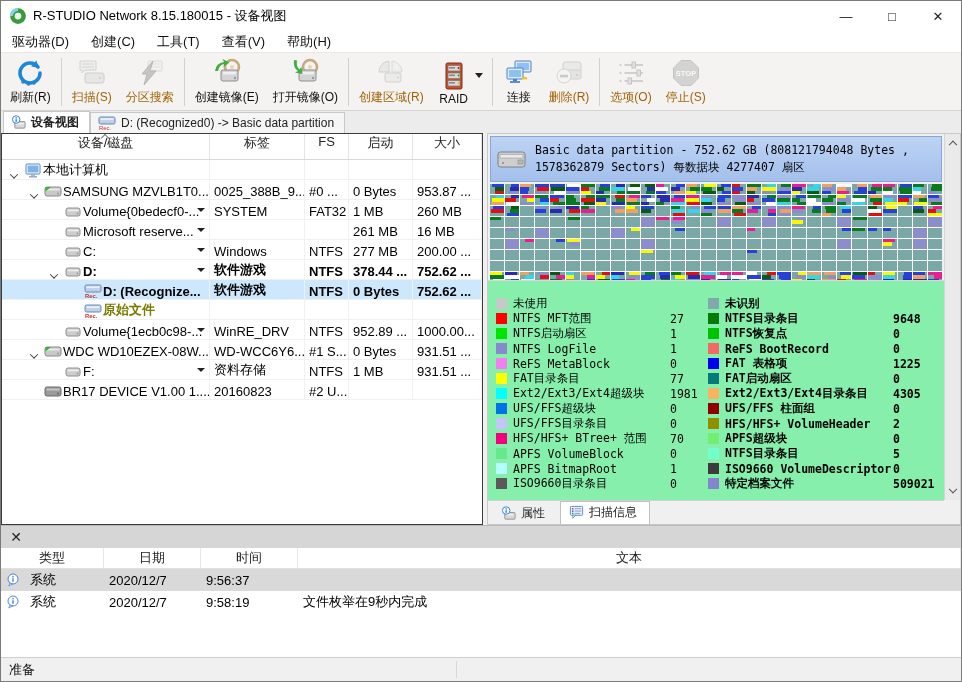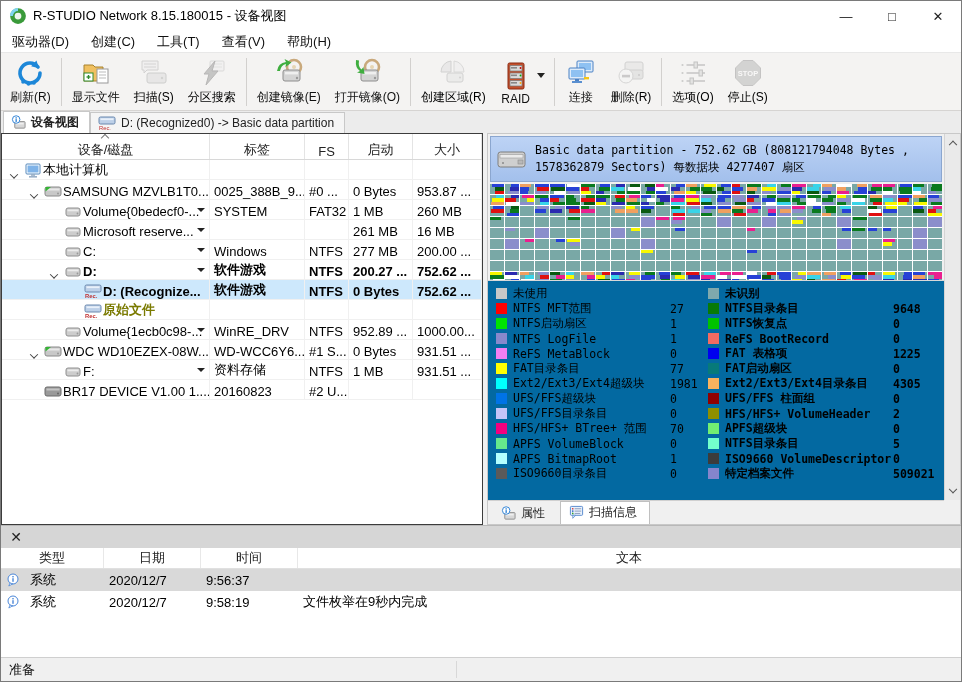--- a/index.html
+++ b/index.html
@@ -15,39 +15,39 @@
 
   
   .menubar { height:22px; background:#fff; display:flex; align-items:center; font-size:13px; flex:0 0 auto; border-bottom:1px solid #e8e8e8;}
   .menuitem { padding:2px 11px; color:#111; }
 
   
   .toolbar { height:58px; background:#f4f3f2; border-bottom:1px solid #d6d4d2; display:flex; align-items:stretch; padding:2px 2px 1px 2px; flex:0 0 auto; }
   .tbtn { display:flex; flex-direction:column; align-items:center; justify-content:flex-end; padding:2px 7px 3px 7px; font-size:12px; color:#111; position:relative; }
   .tbtn .ticon { width:32px; height:32px; display:flex; align-items:center; justify-content:center; }
   .tbtn .ticon svg { width:30px; height:30px; }
-  .tbtn.disabled { color:#000000; }
+  .tbtn.disabled { color:#a16207; }
   .tbtn.disabled .ticon { filter:grayscale(1); opacity:.45; }
   .tbtn .droparrow { position:absolute; right:-6px; top:18px; width:0; height:0; border-left:4px solid transparent; border-right:4px solid transparent; border-top:5px solid #222; }
   .tbtn.hasdrop { margin-right:12px; }
   .tsep { width:1px; background:#d2d0ce; margin:3px 3px; }
 
   
   .tabbar { height:22px; background:#ececec; display:flex; align-items:flex-end; padding-left:2px; flex:0 0 auto; }
   .vtab { display:flex; align-items:center; gap:5px; font-size:12px; padding:3px 10px 3px 7px; border:1px solid #c8c8c8; border-bottom:none; background:#f5f5f5; height:21px; color:#222; }
   .vtab.active { background:#fff; height:22px; font-weight:bold; }
   .vtab svg { flex:0 0 auto; }
 
   
   .main { flex:1 1 auto; display:flex; background:#f0f0f0; min-height:0; }
 
   
   .treepanel { width:482px; flex:0 0 auto; border:1px solid #3c3c3c; background:#fff; display:flex; flex-direction:column; overflow:hidden; }
   .thead { display:flex; height:26px; border-bottom:1px solid #d8d8d8; flex:0 0 auto; font-size:13px; color:#222; position:relative; }
-  .thcell { display:flex; align-items:flex-end; justify-content:center; border-right:1px solid #e4e4e4; position:relative; }
+  .thcell { display:flex; align-items:flex-start; justify-content:center; border-right:1px solid #e4e4e4; position:relative; }
   .sortup { position:absolute; top:1px; left:50%; margin-left:-4px; width:6px; height:6px; border-left:1.5px solid #777; border-top:1.5px solid #777; transform:rotate(45deg); }
   .c0{width:208px;} .c1{width:95px;} .c2{width:44px;} .c3{width:64px;} .c4{flex:1;}
   .trows { flex:1; overflow:hidden; }
   .trow { display:flex; height:20px; font-size:13px; align-items:stretch; border-bottom:1px solid #f0f0f0; background:#fff; }
   .trow.selected { background:#cde8fc; }
   .trow.bold { font-weight:bold; }
   .tcell { display:flex; align-items:flex-end; padding:0 4px; border-right:1px solid #f0f0f0; overflow:hidden; white-space:nowrap; }
   .tcell.dev { position:relative; padding:0; }
   .expander { width:20px; flex:0 0 auto; display:flex; align-items:center; justify-content:center; }
   .chev { width:6px; height:6px; border-right:1.6px solid #444; border-bottom:1.6px solid #444; transform:rotate(45deg) translate(-1px,-1px); }
@@ -59,21 +59,21 @@
 
   
   .rightpanel { flex:1; display:flex; flex-direction:column; background:#f0f0f0; min-width:0; position:relative; border:1px solid #c8c8c8; }
   .rcontent { flex:1; display:flex; flex-direction:column; margin-right:16px; min-height:0; }
   .partinfo { height:46px; margin:2px; background:linear-gradient(#bdd3f5,#a3c0ec); border:1px solid #8ba6cf; display:flex; align-items:center; gap:8px; padding:2px 6px; flex:0 0 auto; }
   .partinfo svg { flex:0 0 auto; }
   .partinfo .ptext { font-family:"DejaVu Sans Mono",monospace; font-size:11.5px; color:#000; line-height:1.45; }
   .blockmap { height:96px; margin:0 2px; overflow:hidden; background:#fff; display:grid; grid-template-columns:repeat(30,1fr); grid-auto-rows:10px; gap:1px; flex:0 0 auto; }
   .bcell { position:relative; overflow:hidden; }
   .bstripe { position:absolute; height:3.4px; }
-  .legend { flex:1; background:#0369a1; border-top:1px solid #d8d8d8; display:flex; padding:5px 2px 2px 8px; min-height:0; overflow:hidden; }
+  .legend { flex:1; background:#86efac; border-top:1px solid #d8d8d8; display:flex; padding:15px 2px 2px 8px; min-height:0; overflow:hidden; }
   .lcol { display:flex; flex-direction:column; }
   .lcol.left { width:212px; flex:0 0 auto; }
   .lcol.right { flex:1;font-weight:bold; }
   .lrow { display:flex; align-items:center; height:15px; font-family:"DejaVu Sans Mono",monospace; font-size:11.5px; color:#000; }
   .sw { width:11px; height:11px; flex:0 0 auto; margin-right:6px; }
   .llabel { white-space:nowrap; overflow:hidden; flex:0 0 auto; min-width:157px; }
   .lcol.right .llabel { min-width:168px; }
   .lcount { white-space:nowrap; }
 
   
@@ -140,35 +140,20 @@
             <path d="M23 9 A10 10 0 1 0 25 15" fill="none" stroke="#1d87d8" stroke-width="3.6" stroke-linecap="round"></path>
             <path d="M21.5 2.5 l2.4 7.8 -7.8 -2 z" fill="#1d87d8"></path>
             <circle cx="8" cy="24" r="1.8" fill="#1d87d8"></circle>
             <circle cx="13.5" cy="26" r="1.8" fill="#1d87d8"></circle>
             <circle cx="19" cy="25" r="1.8" fill="#1d87d8"></circle>
           </svg>
         </span>
         <span>刷新(R)</span>
       </div>
       <div class="tsep"></div>
-      <div class="tbtn">
-        <span class="ticon">
-          <svg viewBox="0 0 30 30">
-            <path d="M3 7 h9 l2 2 h8 v14 h-19 z" fill="#f0c060" stroke="#a8822e"></path>
-            <rect x="16" y="11" width="11" height="14" fill="#fff" stroke="#999"></rect>
-            <line x1="18" y1="14" x2="25" y2="14" stroke="#bbb"></line>
-            <line x1="18" y1="17" x2="25" y2="17" stroke="#bbb"></line>
-            <line x1="18" y1="20" x2="25" y2="20" stroke="#bbb"></line>
-            <rect x="3" y="15" width="9" height="8" fill="#fff" stroke="#2e8b2e"></rect>
-            <line x1="7.5" y1="17" x2="7.5" y2="21" stroke="#2e8b2e" stroke-width="1.4"></line>
-            <line x1="5.5" y1="19" x2="9.5" y2="19" stroke="#2e8b2e" stroke-width="1.4"></line>
-          </svg>
-        </span>
-        <span>显示文件</span>
-      </div>
       <div class="tbtn disabled">
         <span class="ticon">
           <svg viewBox="0 0 30 30">
             <rect x="8" y="15" width="19" height="10" rx="2" fill="#d8d8d8" stroke="#a0a0a0"></rect>
             <circle cx="23" cy="20" r="1.2" fill="#aaa"></circle>
             <path d="M3 3 h16 v9 h-11 l-3 3 v-3 h-2 z" fill="#ececec" stroke="#aaa"></path>
             <line x1="5" y1="6" x2="17" y2="6" stroke="#9ab0d0"></line>
             <line x1="5" y1="9" x2="17" y2="9" stroke="#9ab0d0"></line>
           </svg>
         </span>
@@ -447,21 +432,21 @@
                   <rect x="2" y="5" width="14" height="8" rx="2" fill="#cdcdcd" stroke="#909090"></rect>
                   <rect x="3.5" y="6.5" width="11" height="1.8" fill="#ececec"></rect>
                   <circle cx="13.5" cy="10.5" r="0.9" fill="#999"></circle>
                 </svg>
               </span>
               <span class="tname">D:</span>
               <span class="voldrop"></span>
             </div>
             <div class="tcell c1">软件游戏</div>
             <div class="tcell c2">NTFS</div>
-            <div class="tcell c3">200.27 ...</div>
+            <div class="tcell c3">378.44 ...</div>
             <div class="tcell c4">752.62 ...</div>
           </div>
           <div class="trow selected bold">
             <div class="tcell dev c0" style="padding-left: 62px;">
               <span class="expander"></span>
               <span class="ticon16">
                 <svg viewBox="0 0 18 15" width="18" height="15">
                   <rect x="1" y="1" width="16" height="7" rx="1.5" fill="#bdd0e8" stroke="#6a88ae"></rect>
                   <rect x="2.5" y="2.3" width="13" height="1.8" fill="#e8f0fa"></rect>
                   <text x="1" y="14.2" font-size="5.8" fill="#c03030" font-family="sans-serif">Rec.</text>

